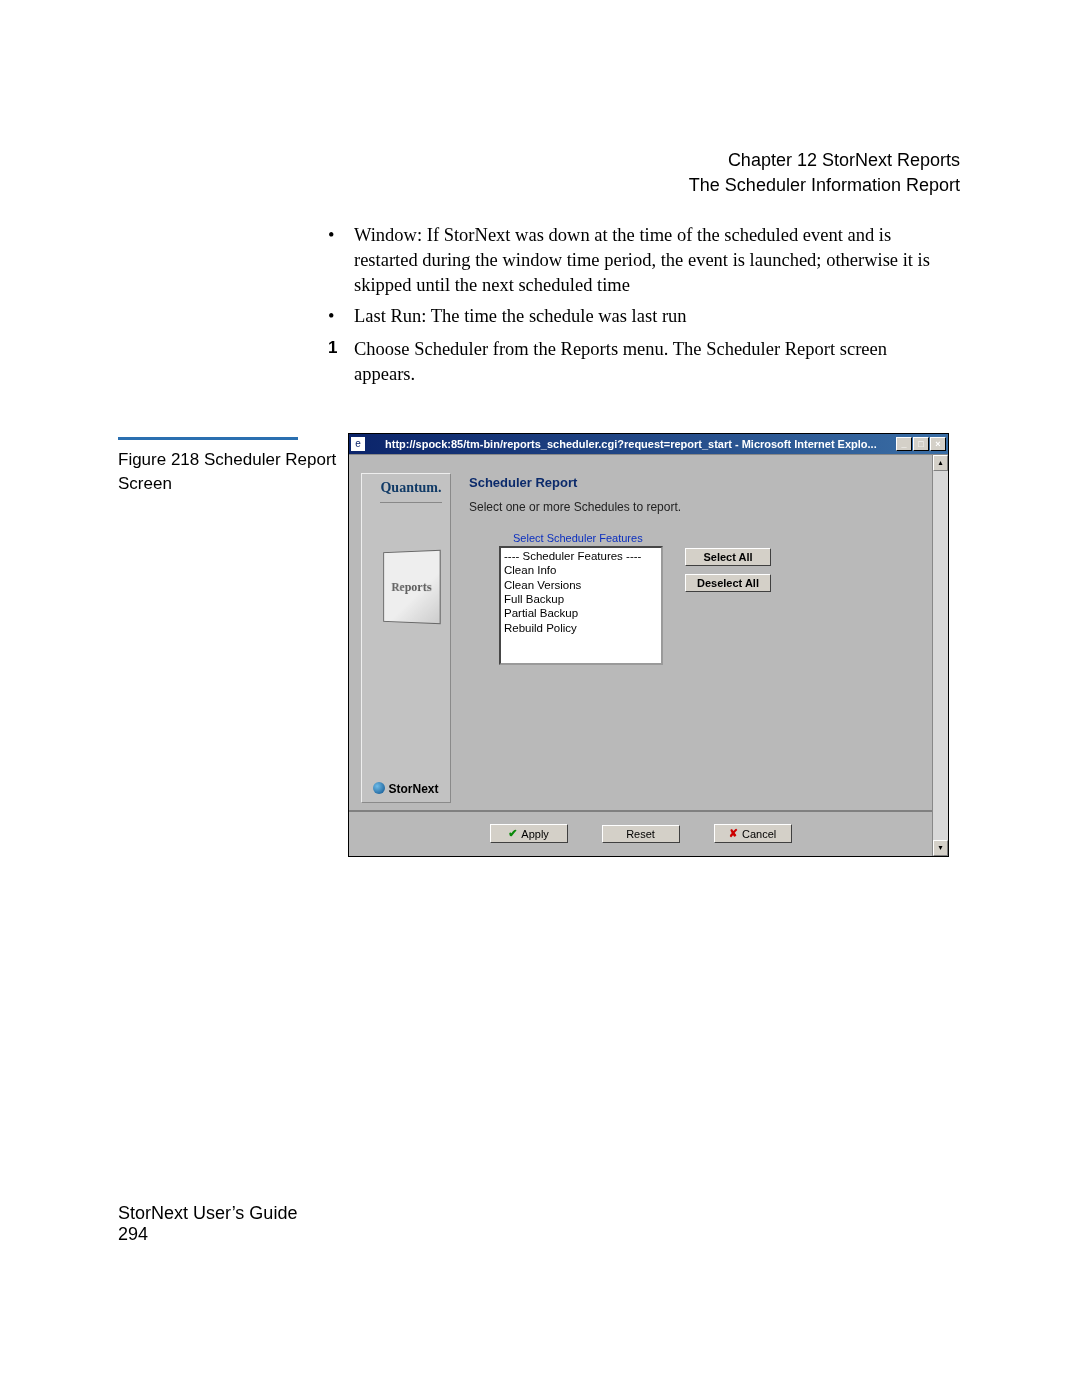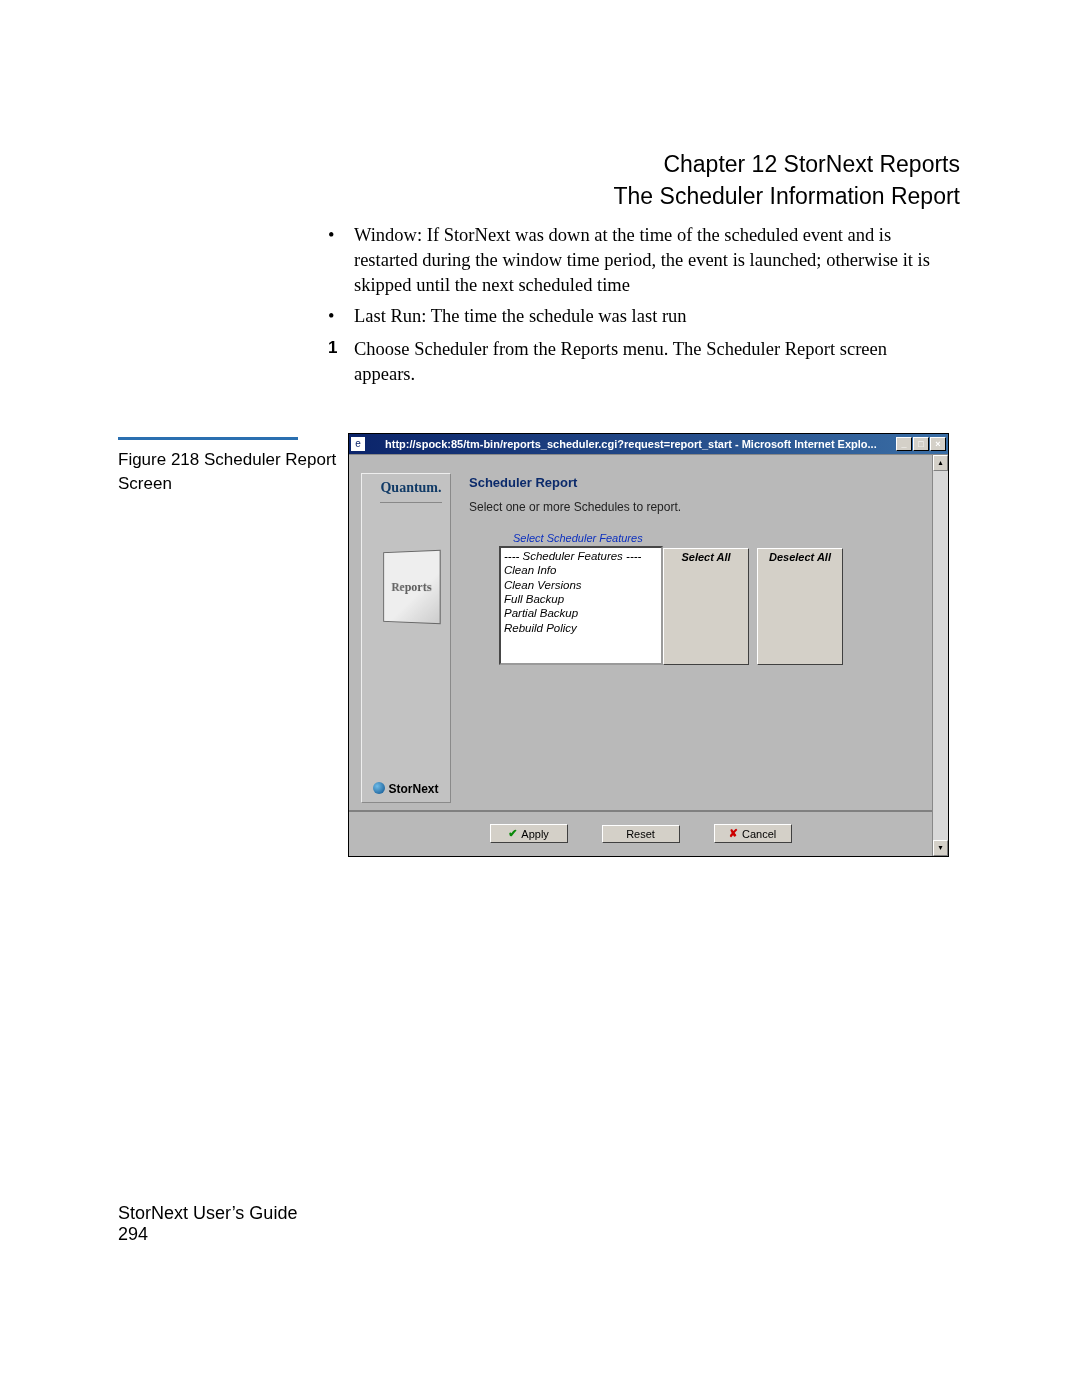--- a/index.html
+++ b/index.html
@@ -16,21 +16,21 @@
     width: 1080px;
     height: 1397px;
     position: relative;
     padding: 148px 118px 0 118px;
   }
   .header-right {
     position: absolute;
     top: 148px;
     right: 120px;
     text-align: right;
-    font-size: 23px;
+    font-size: 18px;
     line-height: 1.4;
   }
   .body-content {
     margin-top: 75px;
     margin-left: 210px;
     width: 615px;
     font-family: "Book Antiqua", Palatino, "Palatino Linotype", Georgia, serif;
     font-size: 18.5px;
     line-height: 1.35;
   }
@@ -212,40 +212,40 @@
     font-weight: bold;
     color: #0b2a6b;
     font-size: 13px;
     margin-bottom: 10px;
   }
   .report-sub {
     color: #222;
     font-size: 12px;
     margin-bottom: 18px;
   }
-  .features-panel { display: flex; margin-left: 30px; font-style: italic; }
+  .features-panel { display: flex; gap: 22px; margin-left: 30px; }
   .features-col {}
   .features-head {
     color: #0b2fbf;
     font-size: 11px;
     margin-bottom: 2px;
     margin-left: 14px;
   }
   .features-list {
     width: 164px;
     height: 119px;
     background: #fff;
     border: 2px inset #9a9a9a;
     padding: 1px 3px;
     font-size: 11.5px;
     line-height: 1.25;
     overflow: hidden;
   }
   .feat-item { white-space: nowrap; }
-  .side-buttons { display:flex; gap:8px; margin-top:16px;}
+  .side-buttons { display:flex; flex-direction:column; gap:8px; margin-top:16px;}
   .btn {
     background: #d4d0c8;
     border: 1px solid #404040;
     border-top-color:#fff;
     border-left-color:#fff;
     padding: 2px 8px;
     font-size: 11px;
     min-width: 86px;
     text-align: center;
     font-weight: bold;

